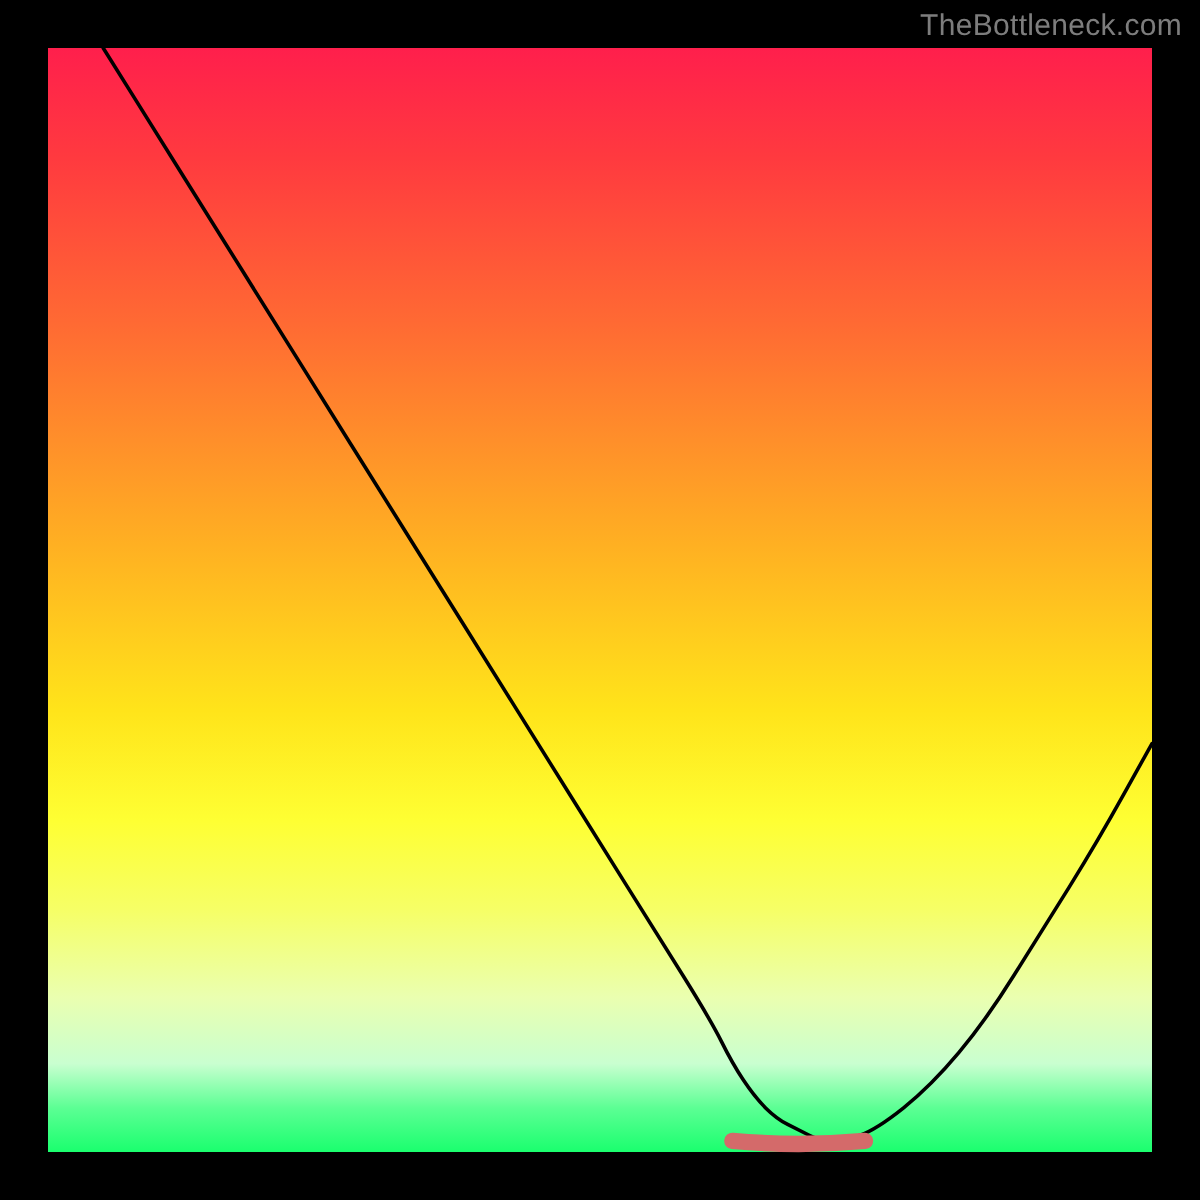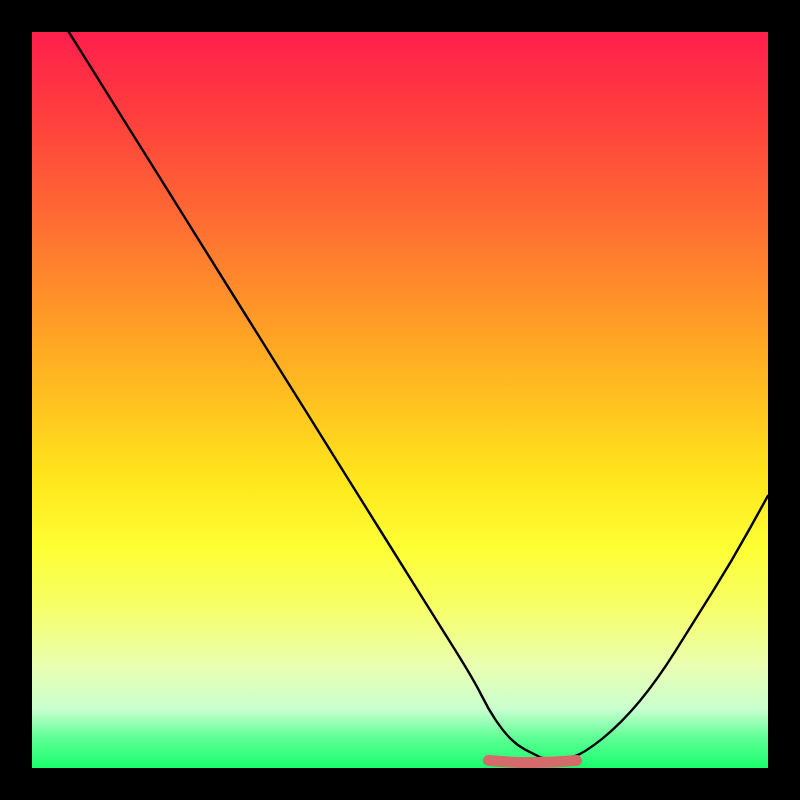--- a/index.html
+++ b/index.html
@@ -57,13 +57,14 @@
 </head>
 <body>
 
 <div class="frame">
   <div class="plot">
     <svg class="curve" viewBox="0 0 736 736" preserveAspectRatio="none">
       <path d="M 36.8 0.0 Q 36.8 0.0 55.2 29.4 Q 73.6 58.9 92.0 88.3 Q 110.4 117.8 128.8 147.2 Q 147.2 176.6 165.6 206.1 Q 184.0 235.5 202.4 265.0 Q 220.8 294.4 239.2 323.8 Q 257.6 353.3 276.0 382.7 Q 294.4 412.2 312.8 441.6 Q 331.2 471.0 349.6 500.5 Q 368.0 529.9 386.4 559.4 Q 404.8 588.8 423.2 618.2 Q 441.6 647.7 449.0 662.4 Q 456.3 677.1 463.7 688.2 Q 471.0 699.2 478.4 706.6 Q 485.8 713.9 493.1 717.6 Q 500.5 721.3 507.8 725.0 Q 515.2 728.6 522.6 728.6 Q 529.9 728.6 541.0 725.0 Q 552.0 721.3 570.4 706.6 Q 588.8 691.8 607.2 669.8 Q 625.6 647.7 644.0 618.2 Q 662.4 588.8 680.8 559.4 Q 699.2 529.9 717.6 496.8 T 736.0 463.7" fill="none" stroke="#000" stroke-width="2.4" stroke-linecap="round" stroke-linejoin="round" id="curve-path"></path>
       <path d="M 456.3 728.6 Q 500.5 732.6 544.6 728.6" fill="none" stroke="#d46a6a" stroke-width="11" stroke-linecap="round" id="highlight-path"></path>
     </svg>
   </div>
+  <div class="watermark">TheBottleneck.com</div>
 </div>
 
 </body></html>

